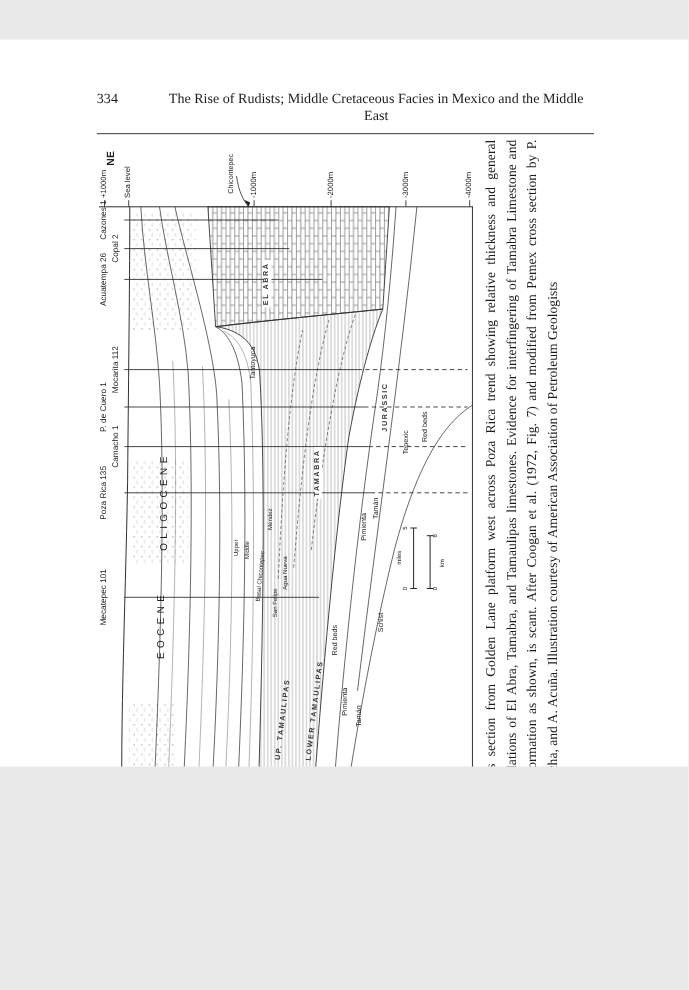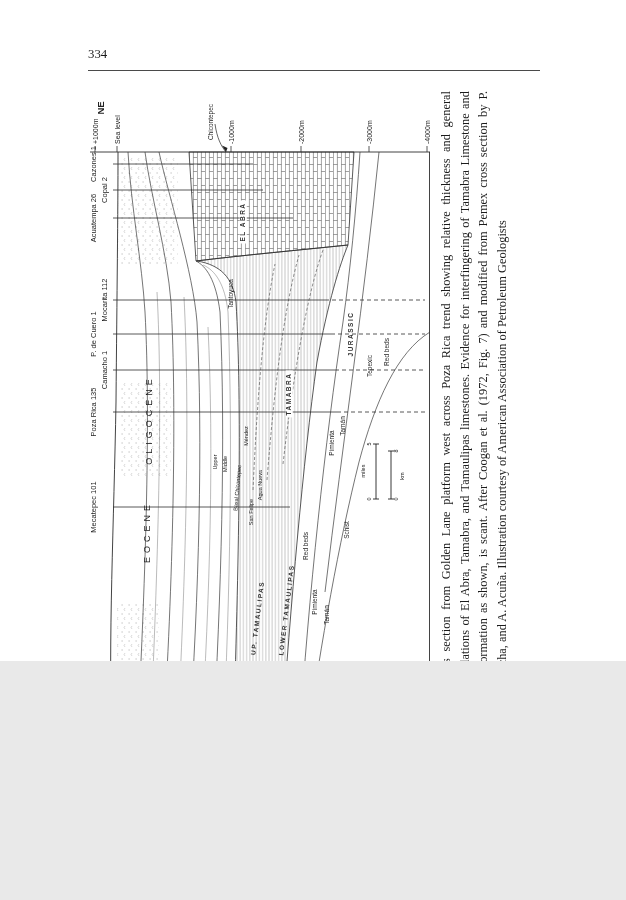--- a/index.html
+++ b/index.html
@@ -1,17 +1,17 @@
 <!DOCTYPE html>
 <html><head>
 <meta charset="utf-8">
 <style>
   html,body{margin:0;padding:0;background:#e9e9e9;}
   .page{position:relative;width:626px;height:661px;background:#ffffff;overflow:hidden;
-        font-family:"Liberation Serif",serif;color:#1b1b1b;}
+        font-family:"Liberation Serif",serif;color:#1b1b1b;margin-top:36px;}
   
   .hdr{position:absolute;left:88px;top:47px;width:452px;display:flex;align-items:baseline;
        border-bottom:1px solid #4a4a4a;padding-bottom:8px;font-size:12.8px;}
   .hdr .num{min-width:56px;}
   .hdr .title{flex:1;text-align:center;}
   
   .figwrap{position:absolute;left:85px;top:85px;width:430px;height:657px;}
   .figinner{position:absolute;left:0;top:0;width:657px;height:430px;
             transform-origin:0 0;transform:rotate(-90deg) translateX(-657px);}
   .draw{position:absolute;left:0;top:0;width:657px;height:347px;}
@@ -35,20 +35,21 @@
   .bodytext p.p1{text-indent:24px;}
   .bodytext p.p2{text-indent:14px;}
 </style>
 </head>
 <body>
 
 <div class="page">
 
   <div class="hdr">
     <span class="num">334</span>
+    <span class="title">The Rise of Rudists; Middle Cretaceous Facies in Mexico and the Middle East</span>
   </div>
 
   <div class="figwrap">
     <div class="figinner">
       <div class="draw">
 
         <svg width="657" height="347" viewBox="0 0 657 347">
           <defs>
             <pattern id="bedding" width="6" height="3.2" patternUnits="userSpaceOnUse">
               <path d="M0,1.6 H6" stroke="#7a7a7a" stroke-width="0.45"></path>

